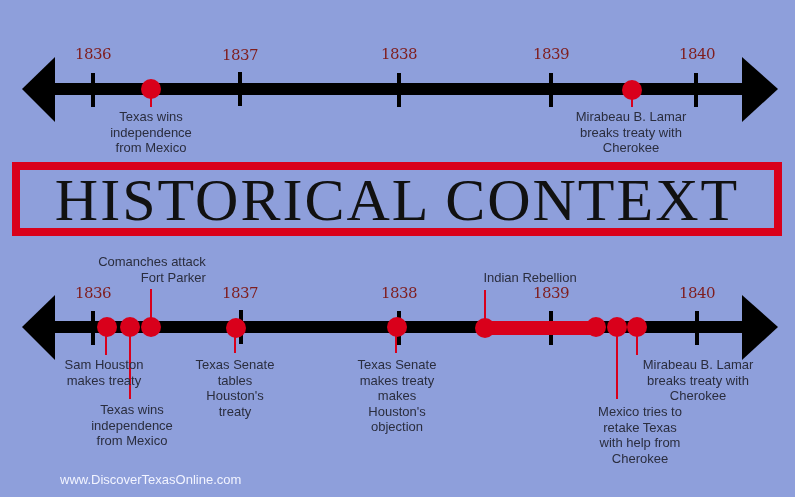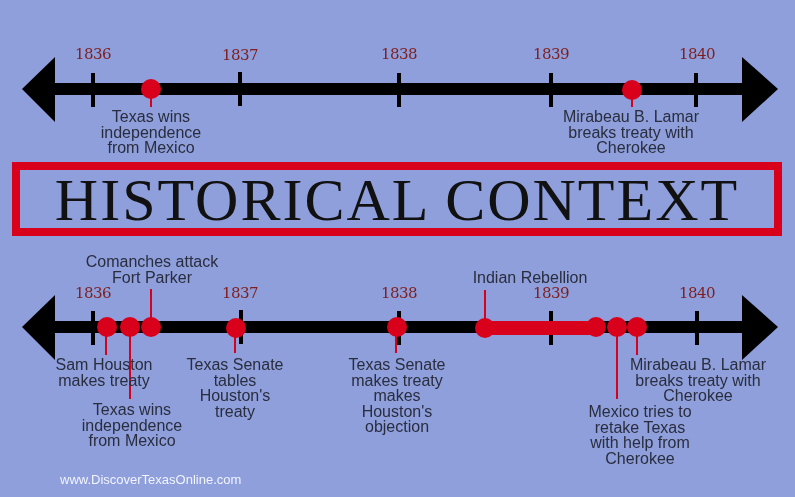--- a/index.html
+++ b/index.html
@@ -11,21 +11,21 @@
     }
     .year {
       position: absolute;
       font-family: "DejaVu Serif", "Liberation Serif", serif;
       font-size: 15px; color: #7f1d1d;
       transform: translateX(-50%);
       letter-spacing: -0.5px;
     }
     .label {
       position: absolute;
-      font-size: 16px; line-height: 15.5px;
+      font-size: 13px; line-height: 15.5px;
       color: #2a2d3e; text-align: center;
       transform: translateX(-50%);
       white-space: nowrap;
     }
     .title-box {
       position: absolute; left: 12px; top: 162px;
       width: 754px; height: 58px;
       border: 8px solid #d9001b;
       display: flex; align-items: flex-start; justify-content: center;
     }
@@ -129,21 +129,21 @@
 
   <div class="label" style="left:104px;top:357px;">
     <div>Sam Houston</div>
     <div>makes treaty</div>
   </div>
   <div class="label" style="left:132px;top:402px;">
     <div>Texas wins</div>
     <div>independence</div>
     <div>from Mexico</div>
   </div>
-  <div class="label" style="left:152px;top:254px;">
+  <div class="label" style="left:152px;top:254px;text-align:right;">
     <div>Comanches attack</div>
     <div>Fort Parker</div>
   </div>
   <div class="label" style="left:235px;top:357px;">
     <div>Texas Senate</div>
     <div>tables</div>
     <div>Houston's</div>
     <div>treaty</div>
   </div>
   <div class="label" style="left:397px;top:357px;">

